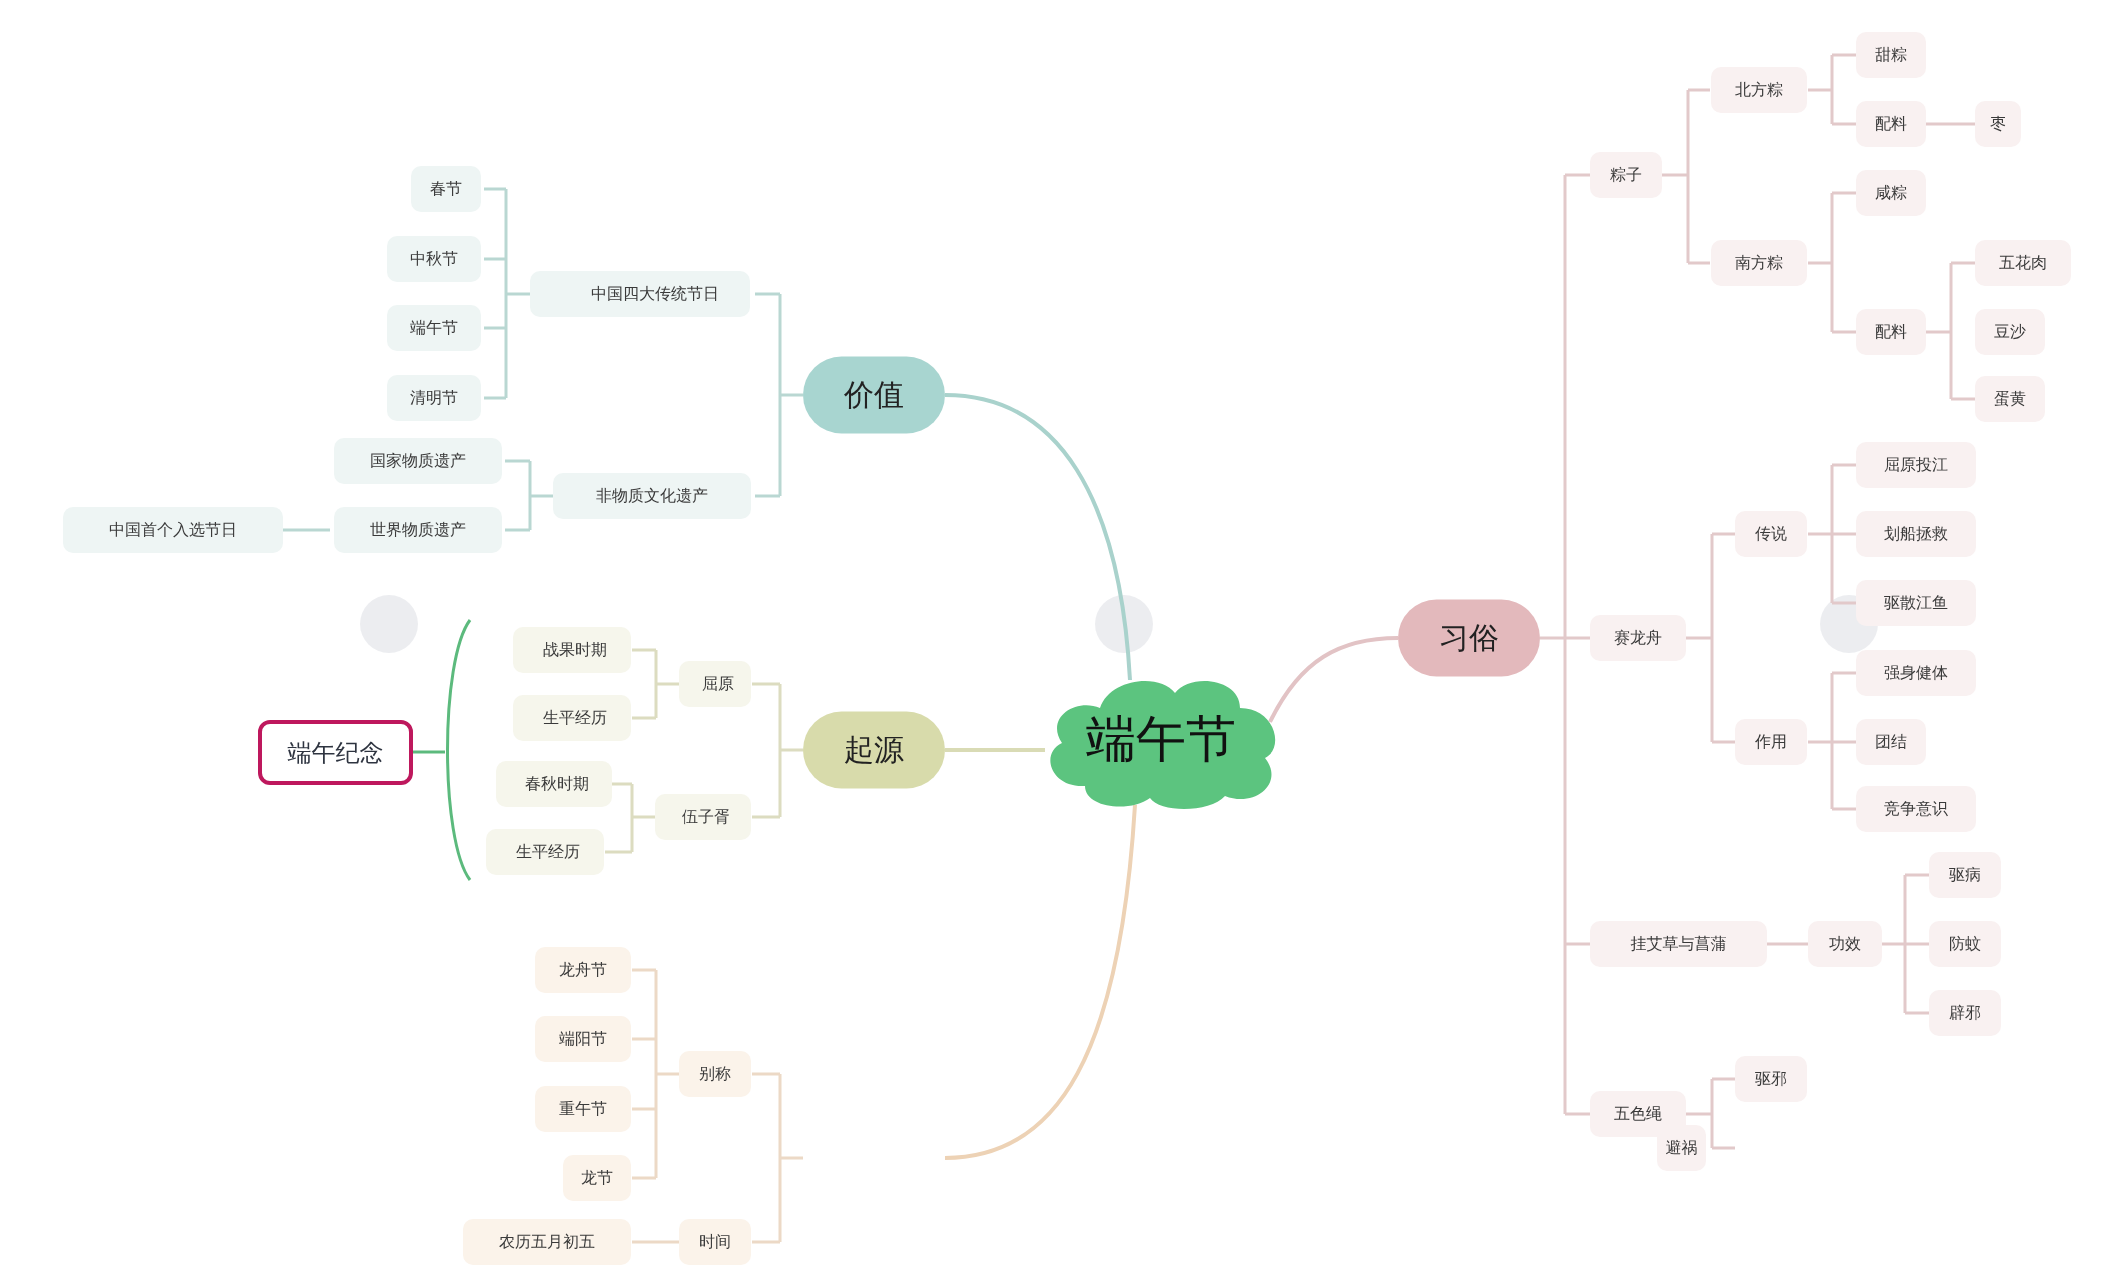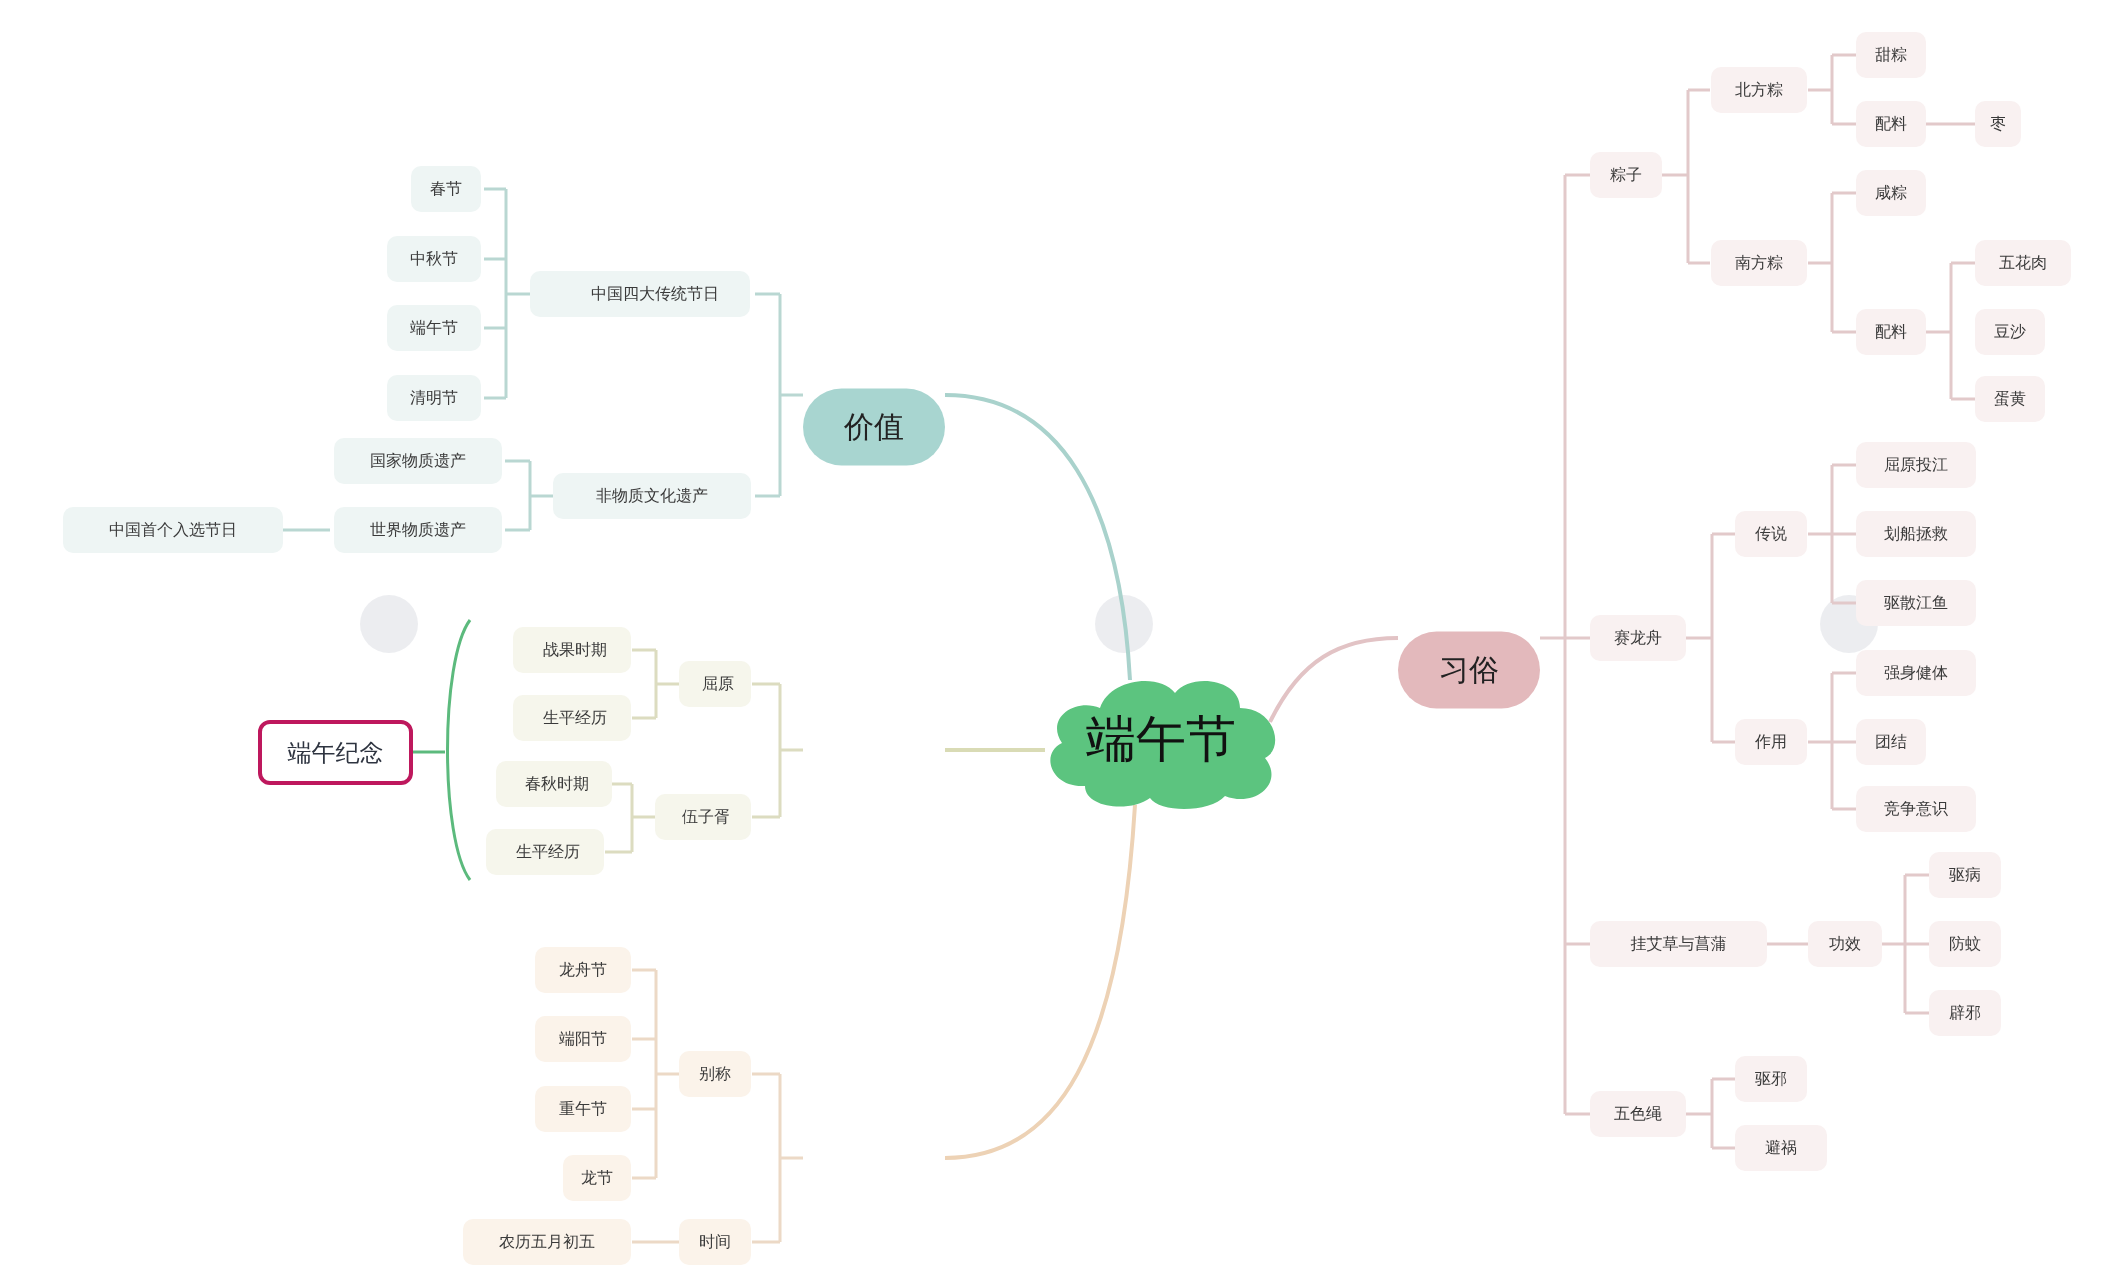--- a/index.html
+++ b/index.html
@@ -4,21 +4,21 @@
 <style>
   html,body{margin:0;padding:0;}
   body{width:2115px;height:1280px;background:#ffffff;position:relative;overflow:hidden;font-family:"DejaVu Sans","Liberation Sans",sans-serif;}
   #canvas{position:absolute;left:0;top:0;width:2115px;height:1280px;}
   svg#links{position:absolute;left:0;top:0;}
   .node{position:absolute;transform:translateY(-50%);display:flex;align-items:center;justify-content:center;box-sizing:border-box;white-space:nowrap;color:#3a3a3a;font-size:16px;height:46px;padding:0 10px;border-radius:10px;}
   .n-teal{background:#eef5f4;}
   .n-olive{background:#f6f6ec;padding-left:16px;}
   .n-peach{background:#fbf3ea;}
   .n-rose{background:#f9f1f1;}
-  .main{position:absolute;display:flex;align-items:center;justify-content:center;width:142px;height:77px;border-radius:40px;font-size:30px;color:#222;transform:translateY(-50%);margin-top:32px;}
+  .main{position:absolute;display:flex;align-items:center;justify-content:center;width:142px;height:77px;border-radius:40px;font-size:30px;color:#222;transform:translateY(-50%);}
   .root{position:absolute;left:1040px;top:668px;width:242px;height:142px;}
   .root-label{position:absolute;left:0;top:0;width:242px;height:142px;display:flex;align-items:center;justify-content:center;font-size:50px;color:#111;}
   .memo{position:absolute;left:258px;top:720px;width:155px;height:65px;border:4px solid #be185d;border-radius:12px;box-sizing:border-box;display:flex;align-items:center;justify-content:center;font-size:24px;color:#2e3440;background:#fff;}
   .wm{position:absolute;width:58px;height:58px;border-radius:50%;background:#e7e9ec;opacity:.8;}
 </style>
 </head>
 <body>
 
 <div id="canvas">
 
@@ -77,20 +77,23 @@
   <div class="root">
     <svg width="242" height="142" viewBox="0 0 242 142">
       <path d="M60,40 C70,10 120,5 135,25 C150,5 200,10 200,40 C235,40 245,80 225,90 C245,115 215,140 185,128 C170,145 120,145 110,130 C90,145 45,140 45,118 C10,120 0,85 22,75 C5,50 35,30 60,40 Z" fill="#5cc47f"></path>
     </svg>
     <div class="root-label">端午节</div>
   </div>
 
   <div class="main" style="left:803px;top:395px;background:#a8d5d0;">
       <span>价值</span>
     </div>
+  <div class="main" style="left:803px;top:750px;background:#d8dbab;">
+      <span>起源</span>
+    </div>
   <div class="main" style="left:1398px;top:638px;background:#e3b9bc;">
       <span>习俗</span>
     </div>
 
   <div class="node n-teal" style="left:530px;top:294px;width:220px;padding-left:40px;">中国四大传统节日</div>
   <div class="node n-teal" style="left:411px;top:189px;width:70px;">春节</div>
   <div class="node n-teal" style="left:387px;top:259px;width:94px;">中秋节</div>
   <div class="node n-teal" style="left:387px;top:328px;width:94px;">端午节</div>
   <div class="node n-teal" style="left:387px;top:398px;width:94px;">清明节</div>
   <div class="node n-teal" style="left:553px;top:496px;width:198px;">非物质文化遗产</div>
@@ -137,14 +140,14 @@
   <div class="node n-rose" style="left:1856px;top:809px;width:120px;text-align:right;">竞争意识</div>
 
   <div class="node n-rose" style="left:1590px;top:944px;width:177px;">挂艾草与菖蒲</div>
   <div class="node n-rose" style="left:1808px;top:944px;width:74px;">功效</div>
   <div class="node n-rose" style="left:1929px;top:875px;width:72px;">驱病</div>
   <div class="node n-rose" style="left:1929px;top:944px;width:72px;">防蚊</div>
   <div class="node n-rose" style="left:1929px;top:1013px;width:72px;">辟邪</div>
 
   <div class="node n-rose" style="left:1590px;top:1114px;width:96px;">五色绳</div>
   <div class="node n-rose" style="left:1735px;top:1079px;width:72px;">驱邪</div>
-  <div class="node n-rose" style="left:1735px;top:1148px;width:92px;">避祸</div>
+  <div class="node n-rose" style="left:1657px;top:1148px;width:49px;">避祸</div>
 </div>
 
 </body></html>

